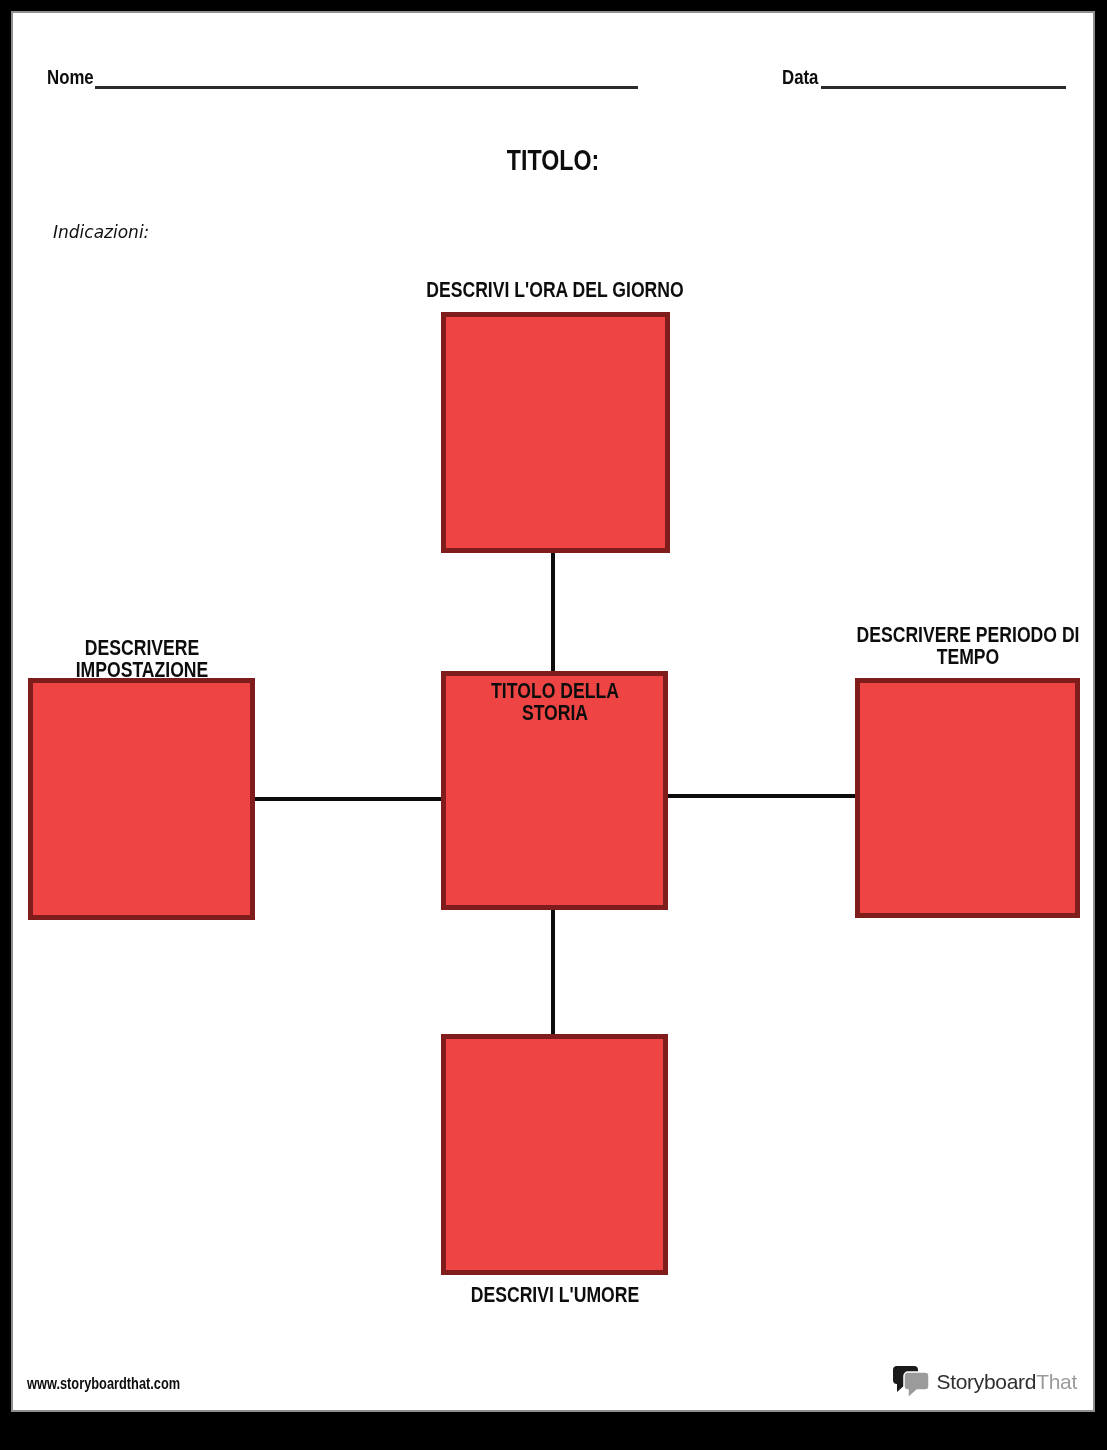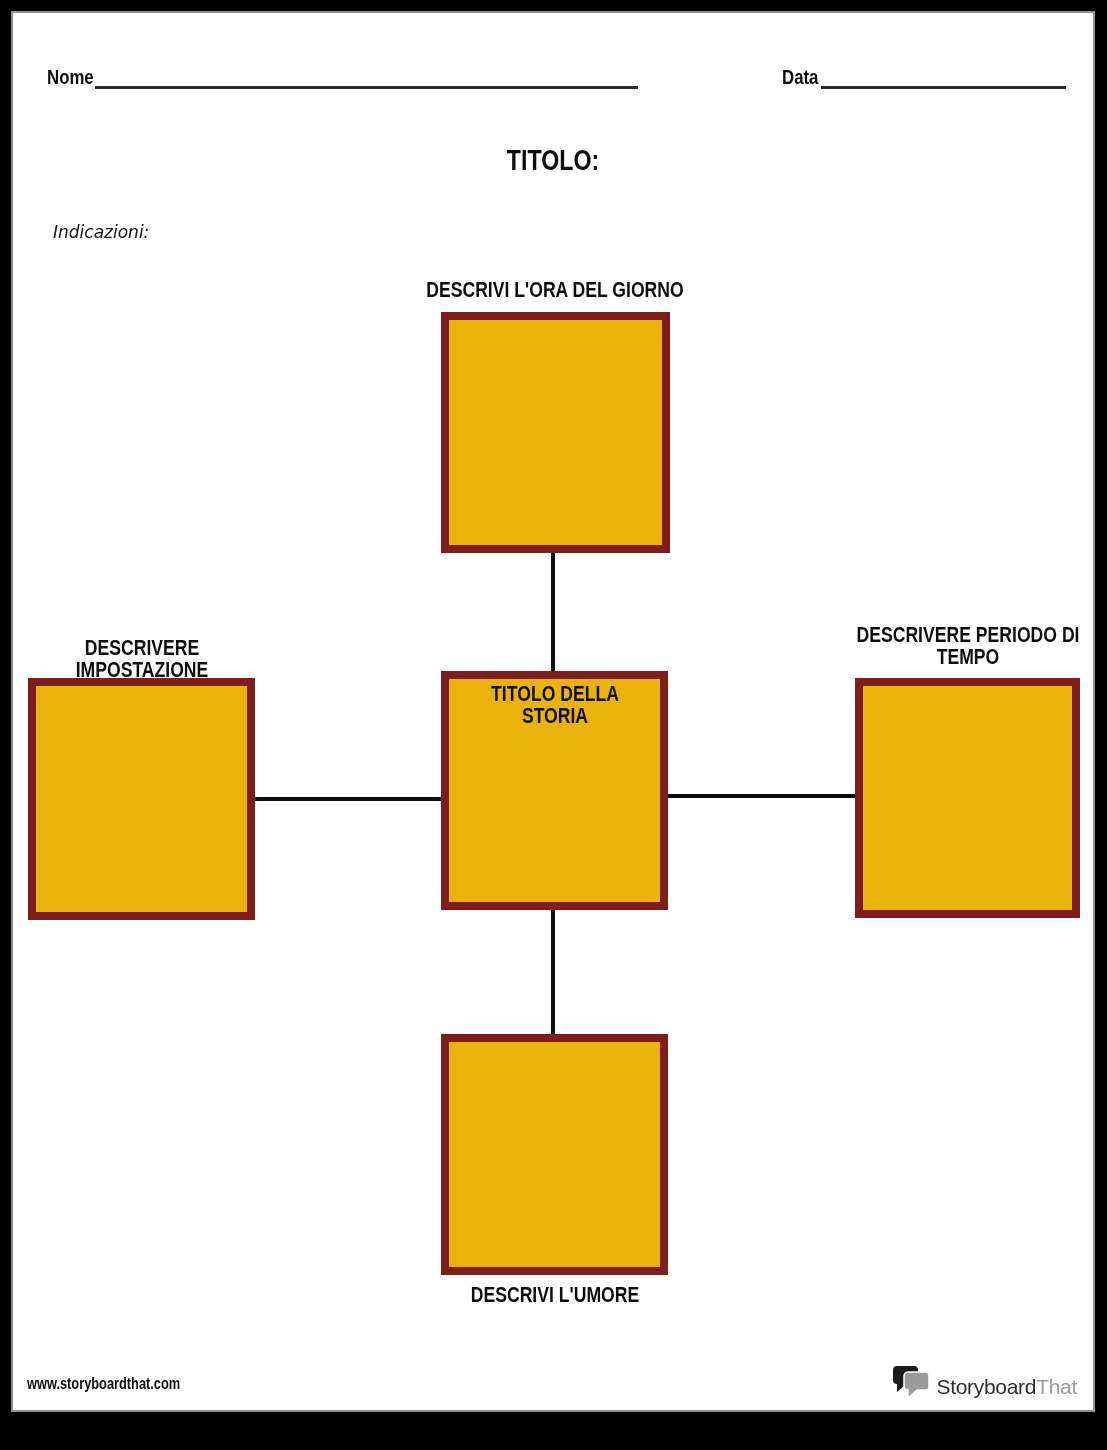--- a/index.html
+++ b/index.html
@@ -56,22 +56,22 @@
     left: 19px;
     top: 209px;
     font-size: 17px;
     font-style: italic;
     color: #111111;
     font-family: "DejaVu Sans", sans-serif;
     margin-left: 21px;
   }
   .box {
     position: absolute;
-    border: 8px solid #7f1d1d;
-    background: #eab308;
+    border: 5px solid #7f1d1d;
+    background: #ef4444;
     box-sizing: border-box;
   }
   .box-label {
     position: absolute;
     font-size: 22px;
     line-height: 0.98;
     text-align: center;
     font-weight: bold;
     color: #0d0d0d;
     transform: scaleX(0.8);
@@ -92,21 +92,21 @@
   .footer-url {
     left: 14px;
     top: 1362px;
     font-size: 16px;
   }
   .logo {
     position: absolute;
     right: 16px;
     top: 1352px;
     display: flex;
-    align-items: flex-end;
+    align-items: center;
     gap: 7px;
   }
   .logo-text {
     font-size: 21px;
     letter-spacing: -0.3px;
     white-space: nowrap;
   }
   .logo-text .primary { color: #2e2e2e; }
   .logo-text .secondary { color: #9b9b9b; }
 </style>

